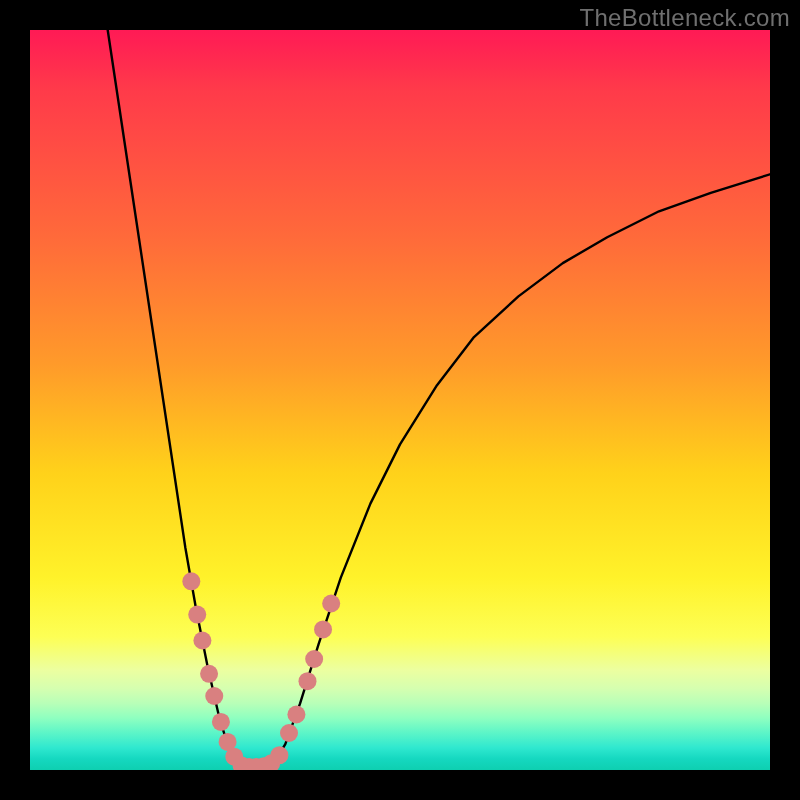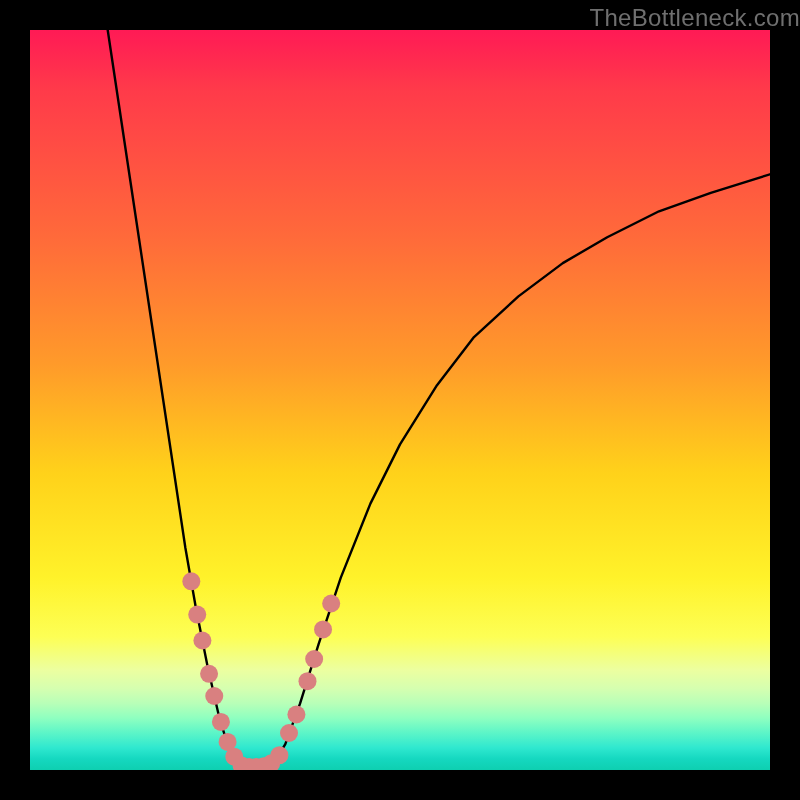--- a/index.html
+++ b/index.html
@@ -48,21 +48,21 @@
     );
   }
   .curve-layer,
   .points-layer {
     position: absolute;
     inset: 0;
   }
   .watermark {
     position: absolute;
     top: 4px;
-    right: 0;
+    right: 10px;
     color: #6f6f6f;
     font-size: 24px;
     letter-spacing: 0.3px;
     user-select: none;
     text-align: right;
   }
 </style>
 </head>
 <body>
 

